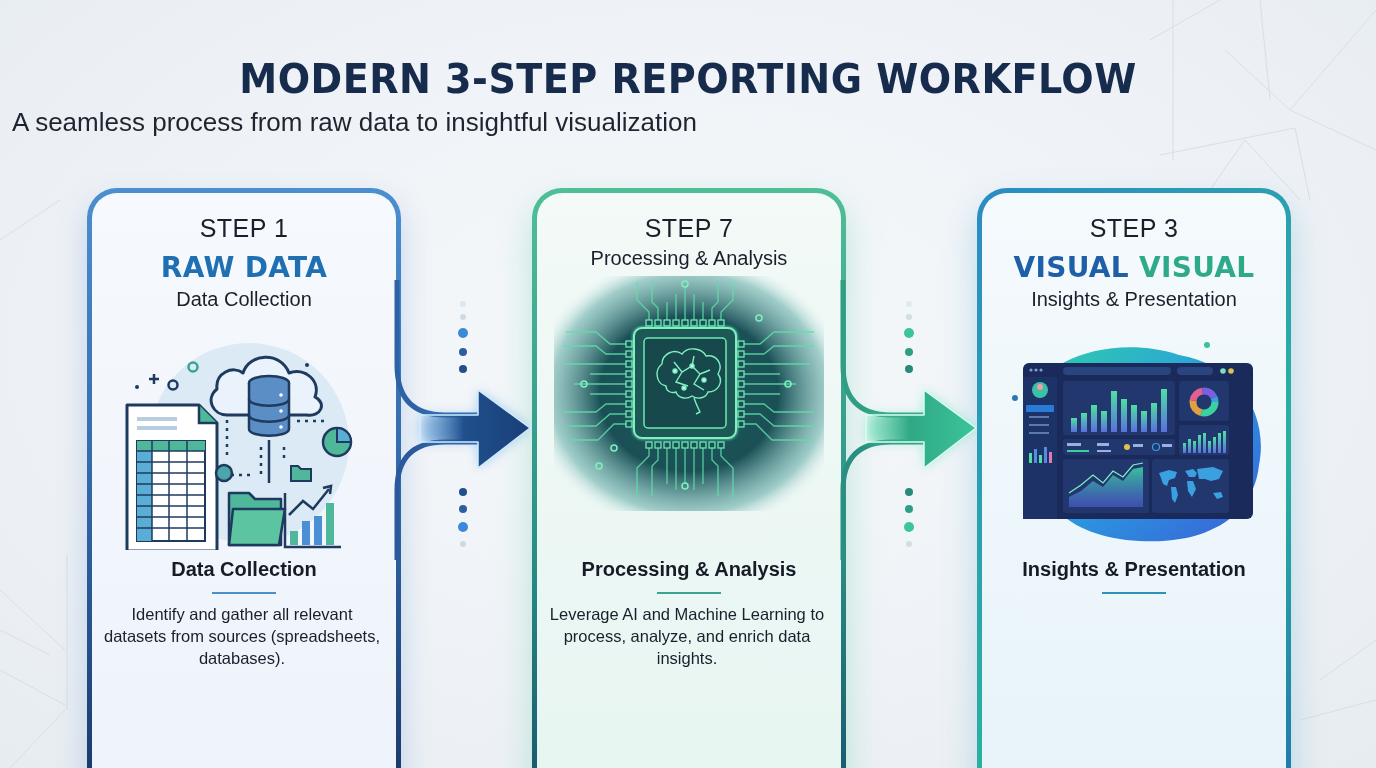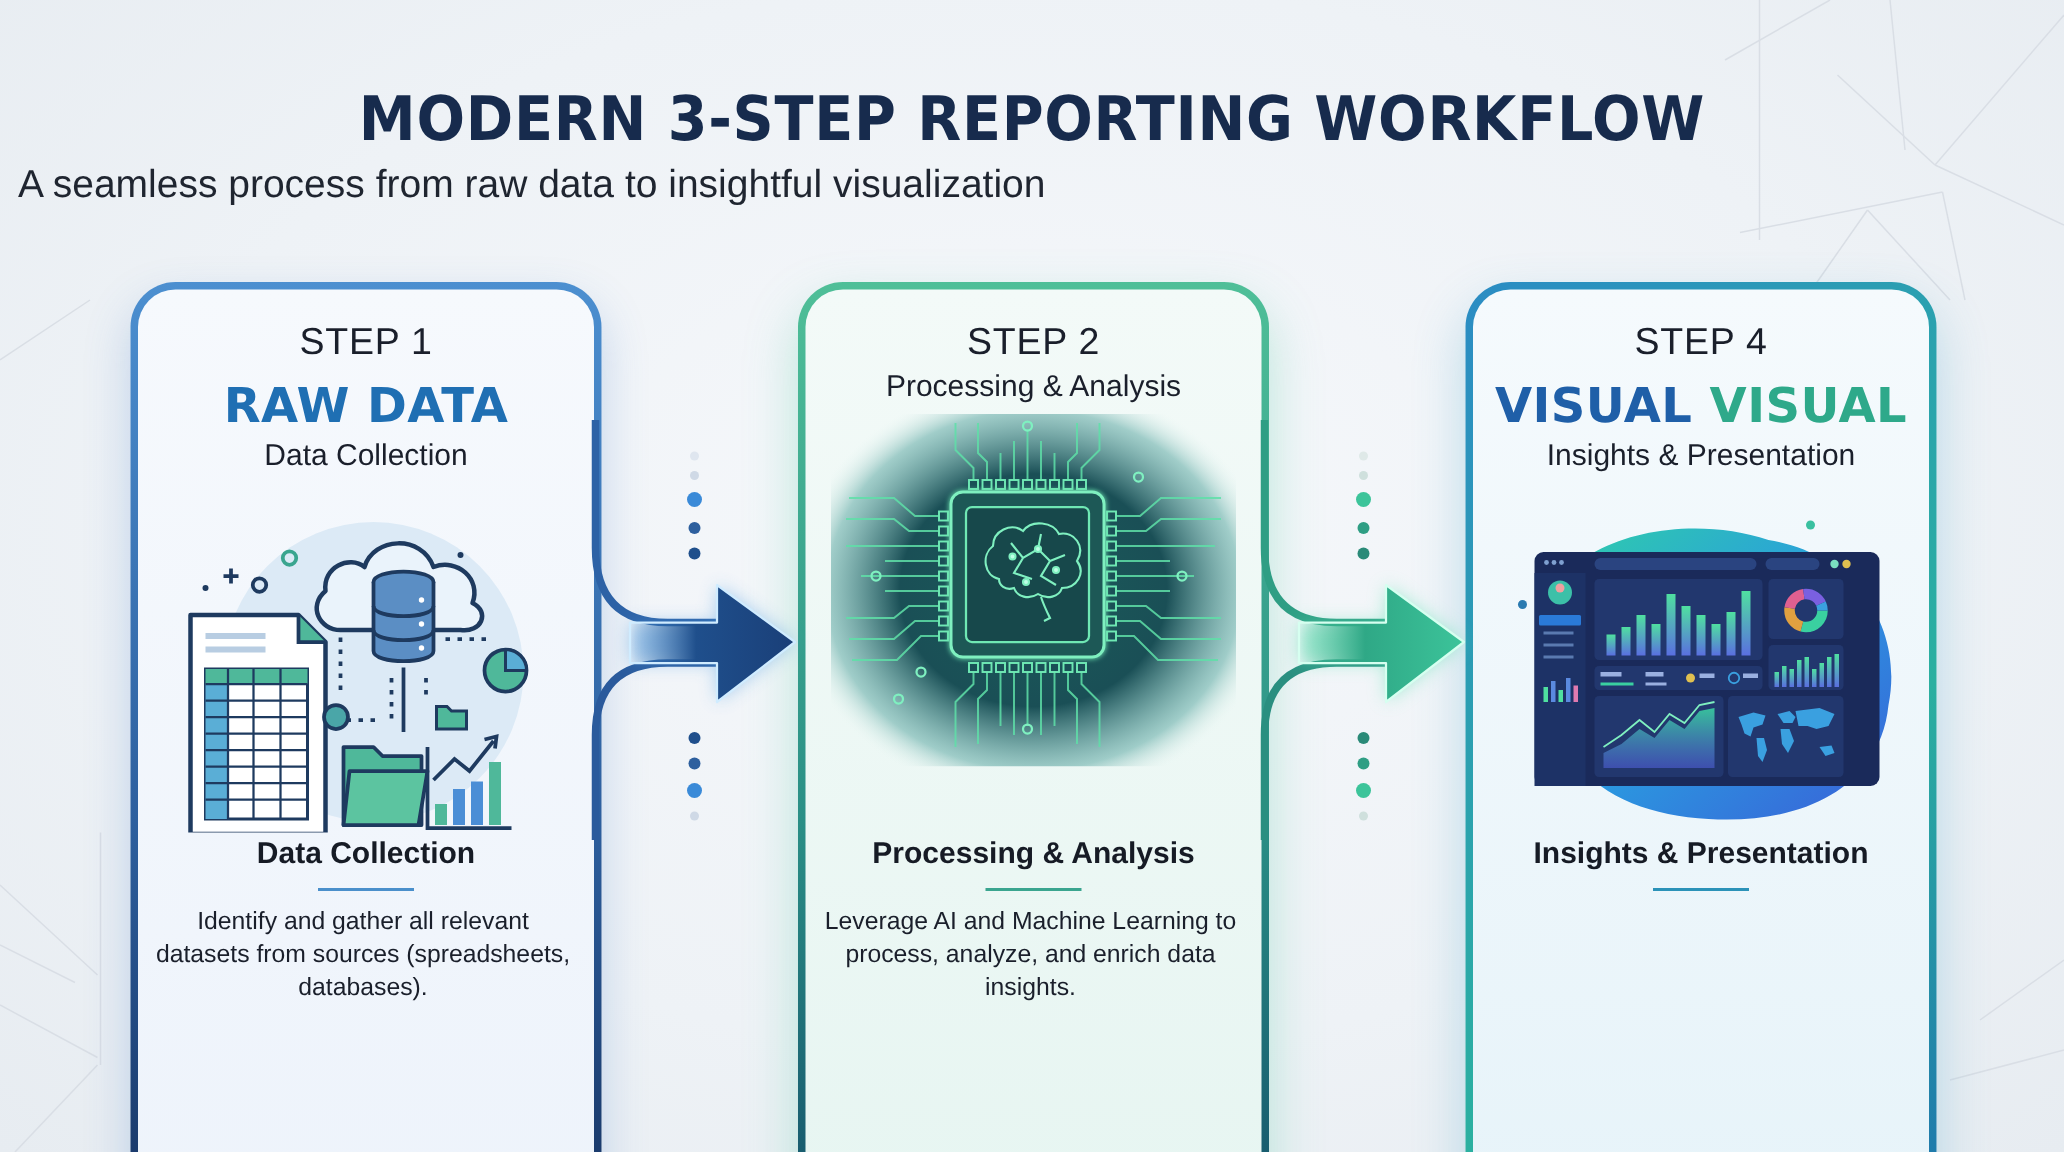--- a/index.html
+++ b/index.html
@@ -37,21 +37,21 @@
   .card1 .inner { background: linear-gradient(180deg, #f6f9fd 0%, #edf3fb 100%); }
   .card2 { left: 532px; background: linear-gradient(180deg, #4fbf98 0%, #2a8f86 55%, #134d68 100%);
            box-shadow: 0 16px 34px rgba(80,200,160,0.35); }
   .card2 .inner { background: linear-gradient(180deg, #f3faf8 0%, #e6f5f1 100%); }
   .card3 { left: 977px; background: linear-gradient(135deg, #2b8cc4 0%, #2bb0a0 60%, #1d6fae 100%);
            box-shadow: 0 16px 34px rgba(60,160,200,0.3); }
   .card3 .inner { background: linear-gradient(180deg, #f5fafd 0%, #e6f3f9 100%); }
 
   .step-label { margin-top: 21px; font-size: 25px; color: #1a1f2b; letter-spacing: 0.5px; }
   .step-name {
-    margin-top: 8px; font-size: 32px; font-weight: 700; letter-spacing: 0.3px;
+    margin-top: 8px; font-size: 28px; font-weight: 700; letter-spacing: 0.3px;
     font-family: "DejaVu Sans", "Liberation Sans", sans-serif; white-space: nowrap;
   }
   .card1 .step-name { color: #1f6fb3; }
   .card2 .step-name { color: #2f9b7a; font-size: 23px; }
   .card3 .step-name .p1 { color: #1f5fa8; }
   .card3 .step-name .p2 { color: #2ea98a; }
   .step-sub { margin-top: 4px; font-size: 20px; color: #1a1f2b; }
 
   .illus { margin-top: 14px; width: 270px; height: 225px; position: relative; }
 
@@ -182,21 +182,21 @@
       </svg>
     </div>
     <div class="section-title">Data Collection</div>
     <div class="divider"></div>
     <div class="desc">Identify and gather all relevant datasets from sources (spreadsheets, databases).</div>
   </div>
 </div>
 
 <div class="card card2">
   <div class="inner">
-    <div class="step-label">STEP 2</div>
+    <div class="step-label">STEP 7</div>
     <div class="step-sub">Processing &amp; Analysis</div>
     <div class="illus" style="margin-top:6px;height:235px;">
       <svg width="270" height="235" viewBox="0 0 270 235">
         <defs>
           <radialGradient id="chipbg" cx="50%" cy="50%" r="60%">
             <stop offset="0%" stop-color="#1b5c5a"></stop>
             <stop offset="55%" stop-color="#1a4f56"></stop>
             <stop offset="85%" stop-color="#5fa9a4" stop-opacity="0.55"></stop>
             <stop offset="100%" stop-color="#e6f5f1" stop-opacity="0"></stop>
           </radialGradient>
@@ -314,21 +314,21 @@
       </svg>
     </div>
     <div class="section-title">Processing &amp; Analysis</div>
     <div class="divider"></div>
     <div class="desc">Leverage AI and Machine Learning to process, analyze, and enrich data insights.</div>
   </div>
 </div>
 
 <div class="card card3">
   <div class="inner">
-    <div class="step-label">STEP 4</div>
+    <div class="step-label">STEP 3</div>
     <div class="step-name"><span class="p1">VISUAL</span><span class="p2"> VISUAL</span></div>
     <div class="step-sub">Insights &amp; Presentation</div>
     <div class="illus">
       <svg width="270" height="225" viewBox="0 0 270 225">
         <defs>
           <linearGradient id="blob" x1="0" y1="0" x2="1" y2="1">
             <stop offset="0%" stop-color="#2fd0a8"></stop>
               <stop offset="50%" stop-color="#2a9be0"></stop>
               <stop offset="100%" stop-color="#3a5fd8"></stop>
           </linearGradient>

